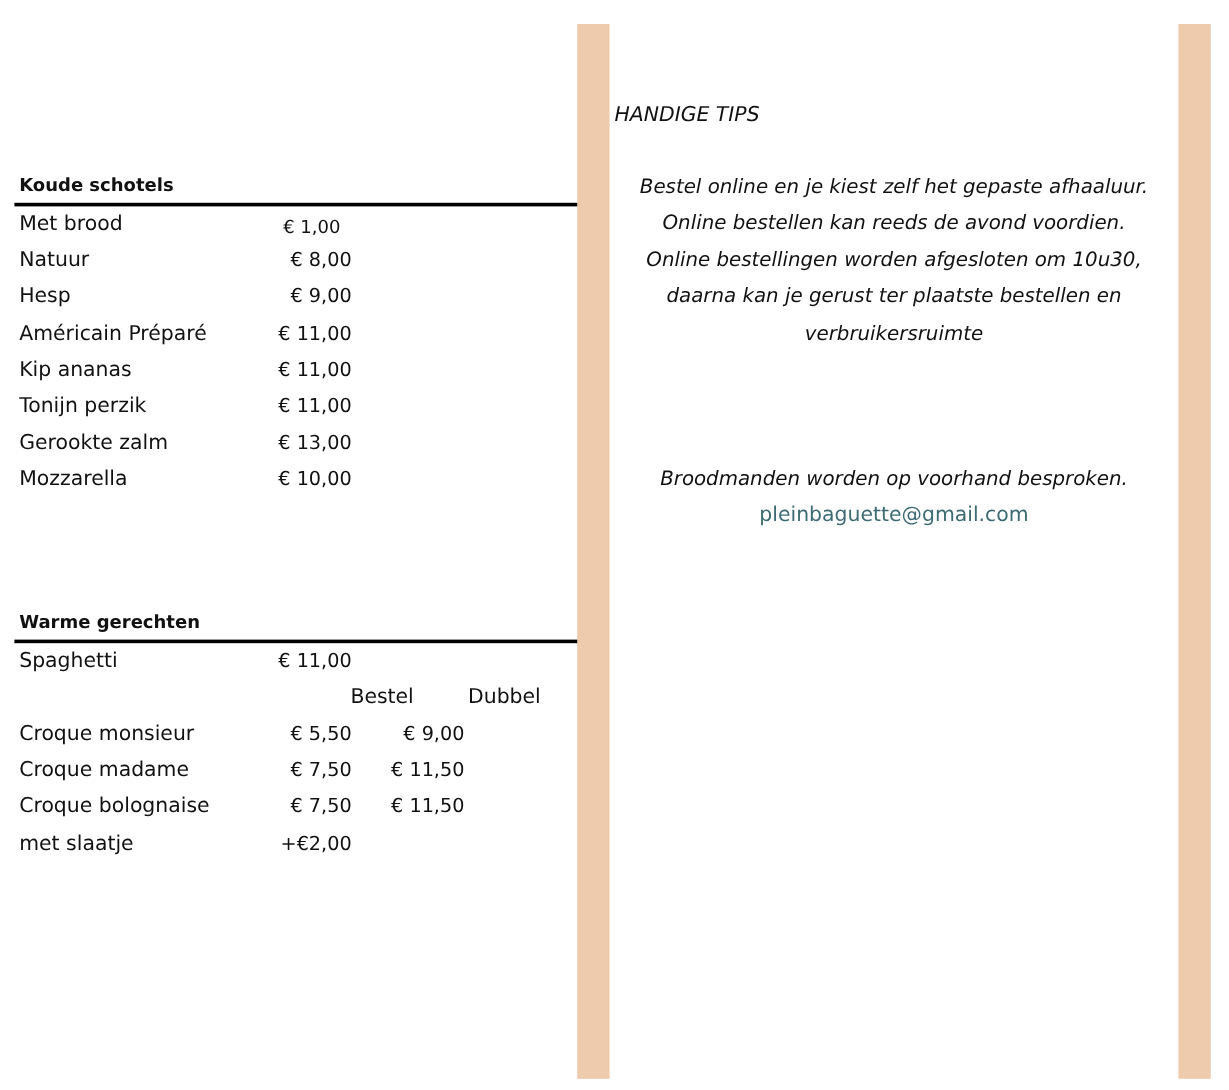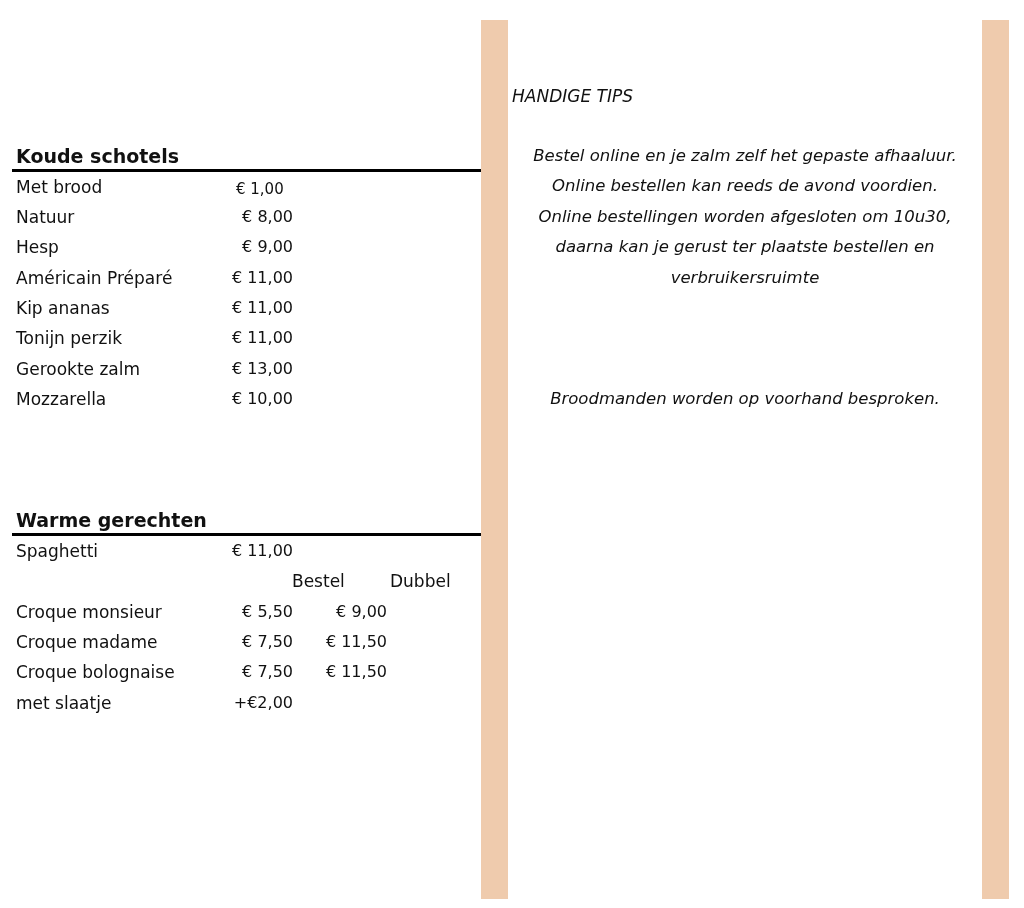--- a/index.html
+++ b/index.html
@@ -21,21 +21,21 @@
       width: 27px;
       height: 879px;
       background: #efcbad;
     }
     .bar-left { left: 481px; }
     .bar-right { left: 982px; }
 
     .section-title {
       position: absolute;
       left: 16px;
-      font-size: 19px;
+      font-size: 15px;
       font-weight: bold;
       letter-spacing: 0px;
     }
     .rule {
       position: absolute;
       left: 12px;
       width: 469px;
       height: 3px;
       background: #000000;
     }
@@ -179,23 +179,24 @@
   <div class="row" style="top:693px;">
     <span class="name">met slaatje</span>
     <span class="price">+€2,00</span>
   </div>
 </div>
 
 <div>
   <div class="tips-title">HANDIGE TIPS</div>
 
   <div class="tips-block" style="top:141px;">
-    <span class="tips-line">Bestel online en je zalm zelf het gepaste afhaaluur.</span>
+    <span class="tips-line">Bestel online en je kiest zelf het gepaste afhaaluur.</span>
     <span class="tips-line">Online bestellen kan reeds de avond voordien.</span>
     <span class="tips-line">Online bestellingen worden afgesloten om 10u30,</span>
     <span class="tips-line">daarna kan je gerust ter plaatste bestellen en</span>
     <span class="tips-line">verbruikersruimte</span>
   </div>
 
   <div class="tips-block" style="top:384px;">
     <span class="tips-line">Broodmanden worden op voorhand besproken.</span>
+    <span class="email">pleinbaguette@gmail.com</span>
   </div>
 </div>
 
 </body></html>

